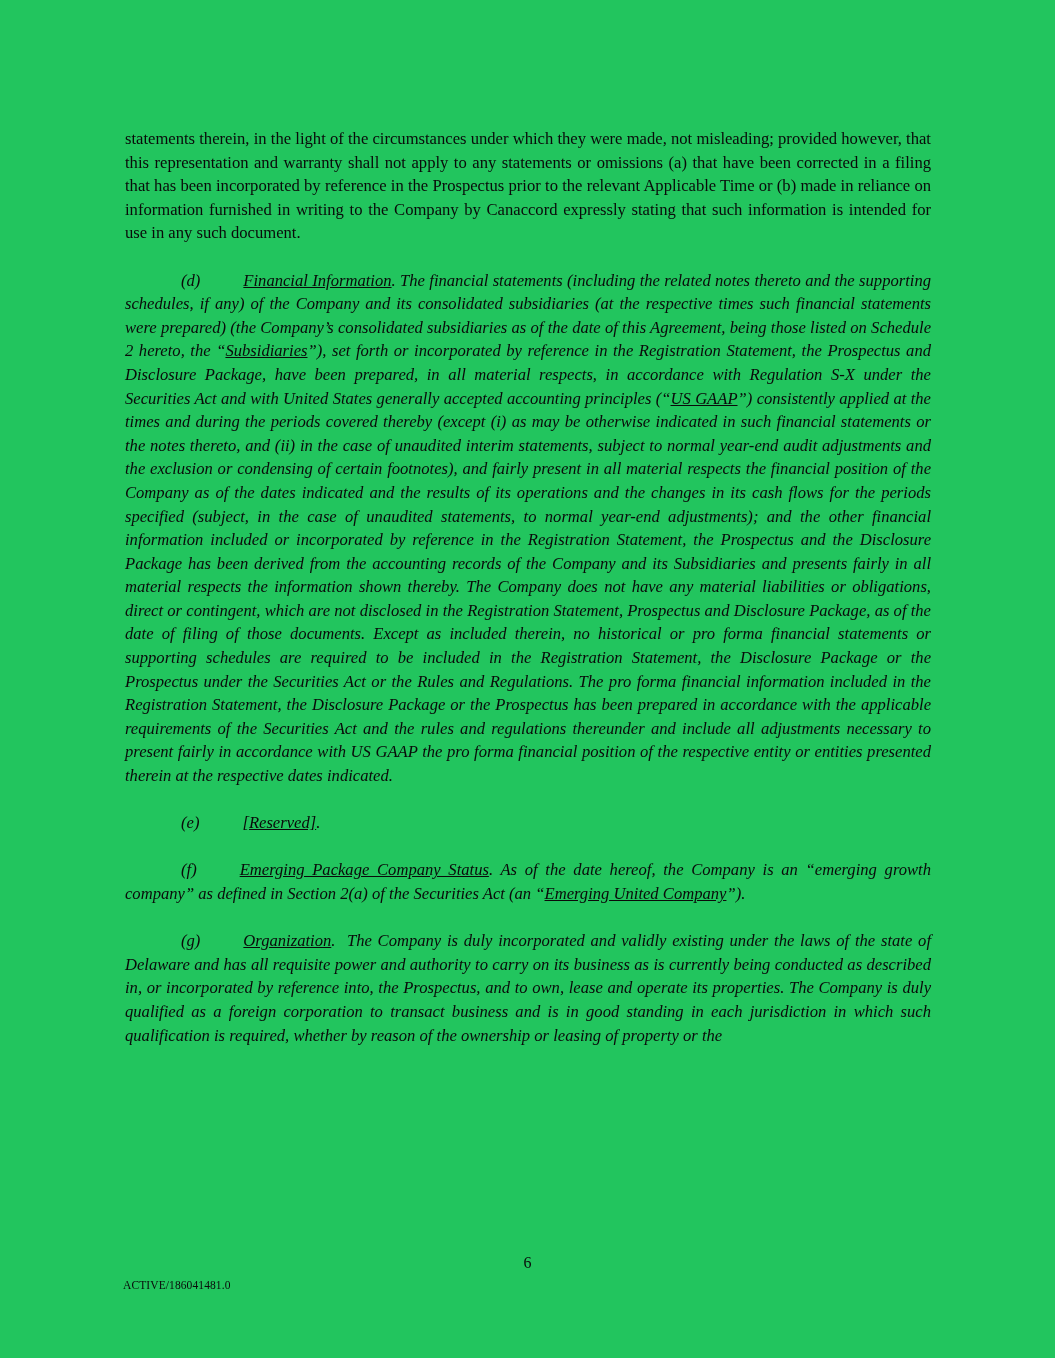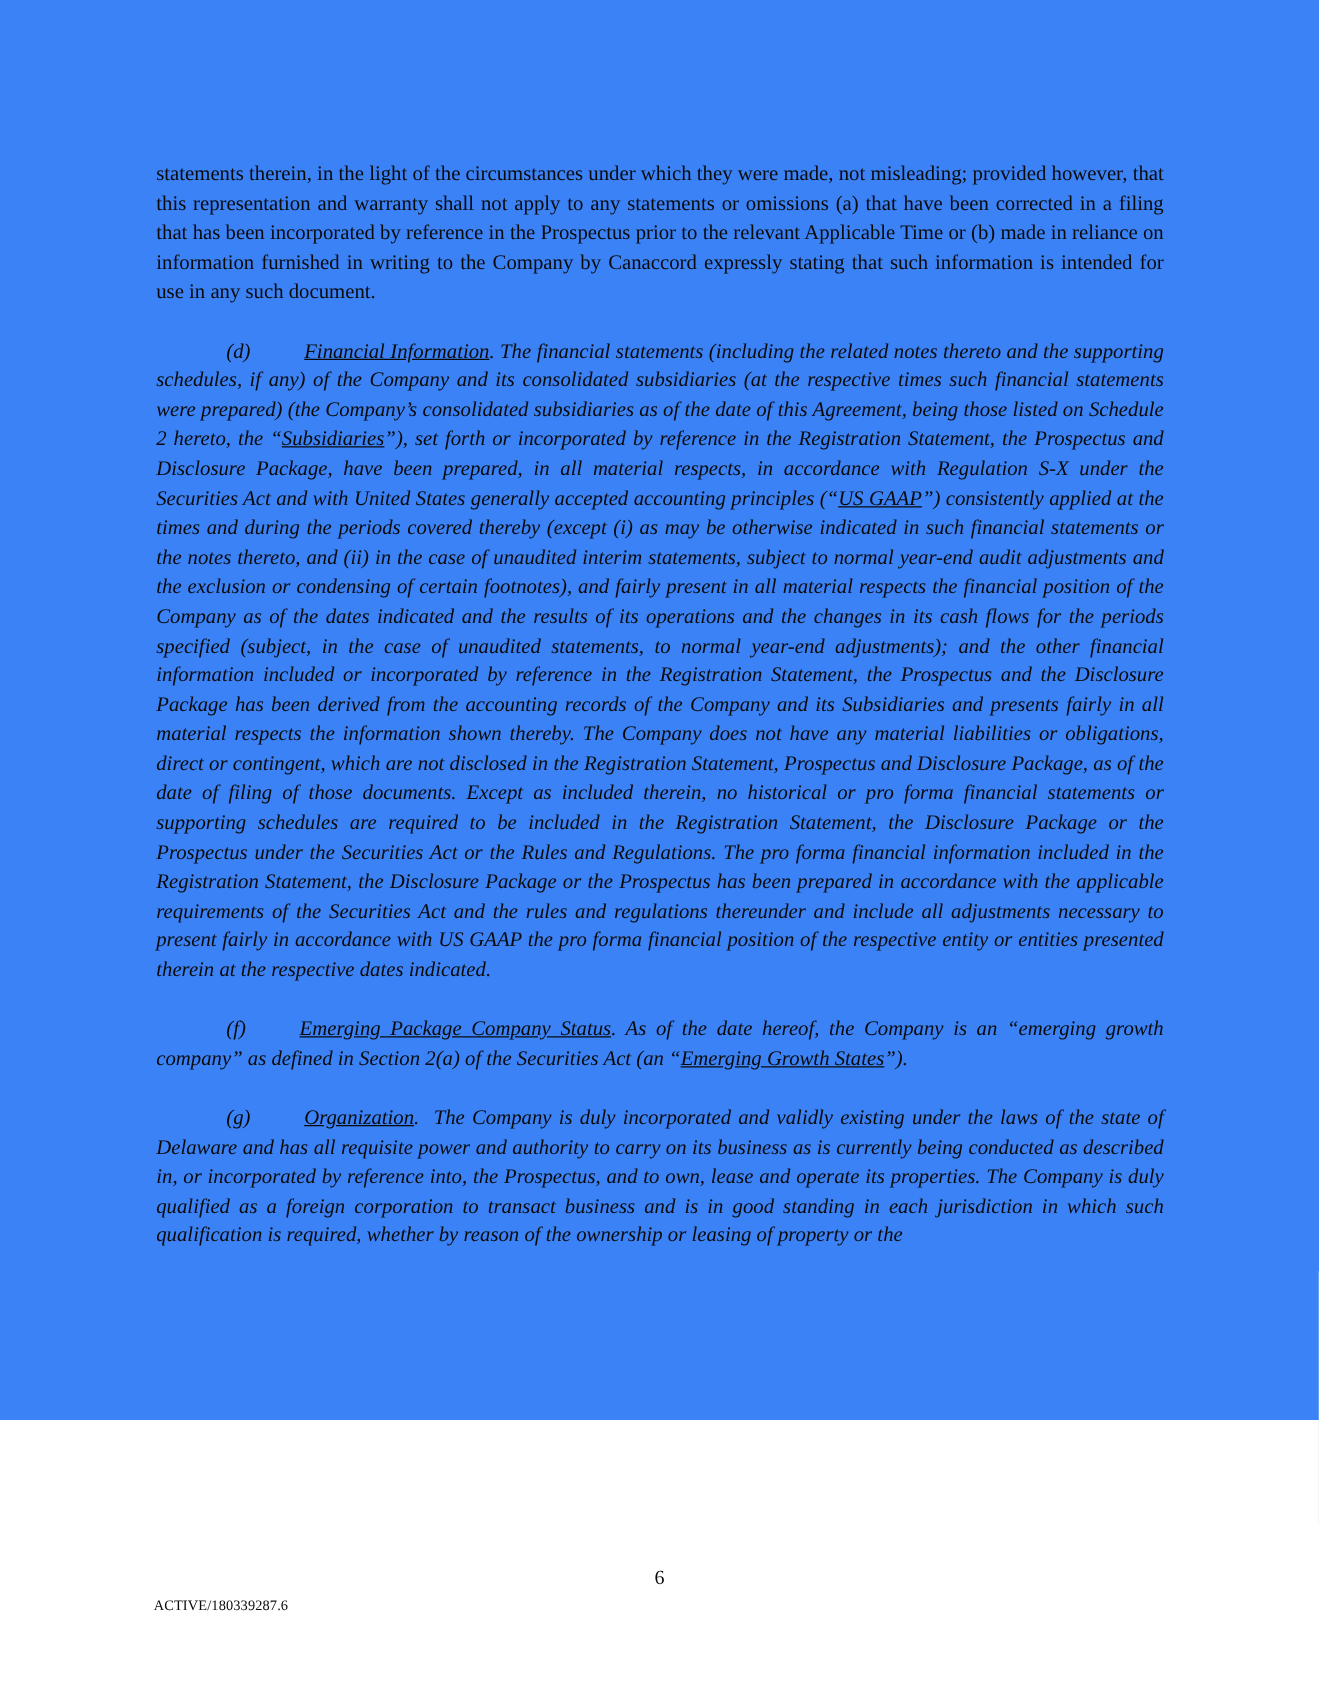--- a/index.html
+++ b/index.html
@@ -9,22 +9,22 @@
     height: 1365px;
     position: relative;
     overflow: hidden;
     font-family: "Liberation Serif", "DejaVu Serif", serif;
     color: #0a0a0a;
   }
   .page {
     position: absolute;
     top: 0; left: 0;
     width: 1055px;
-    height: 1136px;
-    background: #3b82f6;
+    height: 1358px;
+    background: #22c55e;
     padding: 127px 124px 0 125px;
   }
   .para {
     font-size: 16.6px;
     line-height: 23.6px;
     text-align: justify;
     margin-bottom: 23.6px;
   }
   .para.indent { text-indent: 56px; font-style: italic; }
   .tab { display: inline-block; width: 43px; }
@@ -48,20 +48,21 @@
     letter-spacing: 0.1px;
   }
 </style>
 </head>
 <body>
 
 <div class="page">
   <main class="content">
     <p class="para"><span class="run">statements therein, in the light of the circumstances under which they were made, not misleading; provided however, that this representation and warranty shall not apply to any statements or omissions (a) that have been corrected in a filing that has been incorporated by reference in the Prospectus prior to the relevant Applicable Time or (b) made in reliance on information furnished in writing to the Company by Canaccord expressly stating that such information is intended for use in any such document.</span></p>
     <p class="para indent"><span class="run">(d)</span><span class="tab"></span><span class="u">Financial Information</span><span class="run">. The financial statements (including the related notes thereto and the supporting schedules, if any) of the Company and its consolidated subsidiaries (at the respective times such financial statements were prepared) (the Company’s consolidated subsidiaries as of the date of this Agreement, being those listed on Schedule 2 hereto, the “</span><span class="u">Subsidiaries</span><span class="run">”), set forth or incorporated by reference in the Registration Statement, the Prospectus and Disclosure Package, have been prepared, in all material respects, in accordance with Regulation S-X under the Securities Act and with United States generally accepted accounting principles (“</span><span class="u">US GAAP</span><span class="run">”) consistently applied at the times and during the periods covered thereby (except (i) as may be otherwise indicated in such financial statements or the notes thereto, and (ii) in the case of unaudited interim statements, subject to normal year-end audit adjustments and the exclusion or condensing of certain footnotes), and fairly present in all material respects the financial position of the Company as of the dates indicated and the results of its operations and the changes in its cash flows for the periods specified (subject, in the case of unaudited statements, to normal year-end adjustments); and the other financial information included or incorporated by reference in the Registration Statement, the Prospectus and the Disclosure Package has been derived from the accounting records of the Company and its Subsidiaries and presents fairly in all material respects the information shown thereby. The Company does not have any material liabilities or obligations, direct or contingent, which are not disclosed in the Registration Statement, Prospectus and Disclosure Package, as of the date of filing of those documents. Except as included therein, no historical or pro forma financial statements or supporting schedules are required to be included in the Registration Statement, the Disclosure Package or the Prospectus under the Securities Act or the Rules and Regulations. The pro forma financial information included in the Registration Statement, the Disclosure Package or the Prospectus has been prepared in accordance with the applicable requirements of the Securities Act and the rules and regulations thereunder and include all adjustments necessary to present fairly in accordance with US GAAP the pro forma financial position of the respective entity or entities presented therein at the respective dates indicated.</span></p>
-    <p class="para indent"><span class="run">(f)</span><span class="tab"></span><span class="u">Emerging Package Company Status</span><span class="run">. As of the date hereof, the Company is an “emerging growth company” as defined in Section 2(a) of the Securities Act (an “</span><span class="u">Emerging Growth States</span><span class="run">”).</span></p>
+    <p class="para indent"><span class="run">(e)</span><span class="tab"></span><span class="u">[Reserved]</span><span class="run">.</span></p>
+    <p class="para indent"><span class="run">(f)</span><span class="tab"></span><span class="u">Emerging Package Company Status</span><span class="run">. As of the date hereof, the Company is an “emerging growth company” as defined in Section 2(a) of the Securities Act (an “</span><span class="u">Emerging United Company</span><span class="run">”).</span></p>
     <p class="para indent"><span class="run">(g)</span><span class="tab"></span><span class="u">Organization</span><span class="run">.&nbsp; The Company is duly incorporated and validly existing under the laws of the state of Delaware and has all requisite power and authority to carry on its business as is currently being conducted as described in, or incorporated by reference into, the Prospectus, and to own, lease and operate its properties. The Company is duly qualified as a foreign corporation to transact business and is in good standing in each jurisdiction in which such qualification is required, whether by reason of the ownership or leasing of property or the</span></p>
   </main>
 
   <div class="page-number">6</div>
 
-  <div class="doc-id">ACTIVE/180339287.6</div>
+  <div class="doc-id">ACTIVE/186041481.0</div>
 </div>
 
 </body></html>

